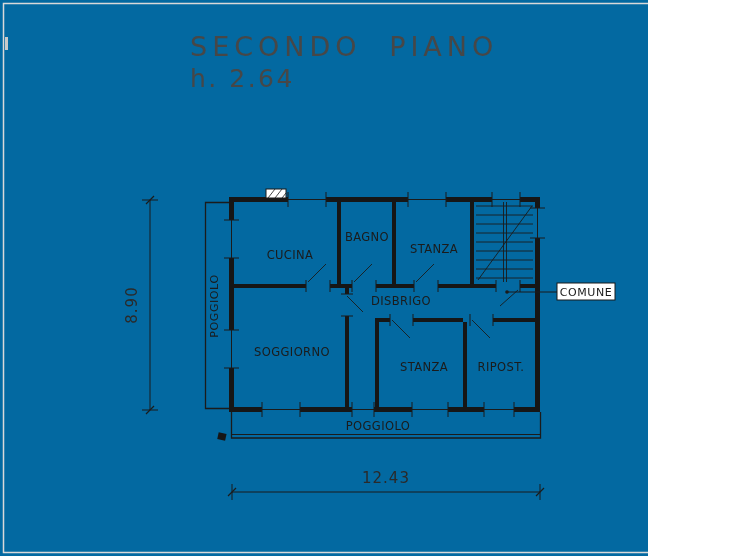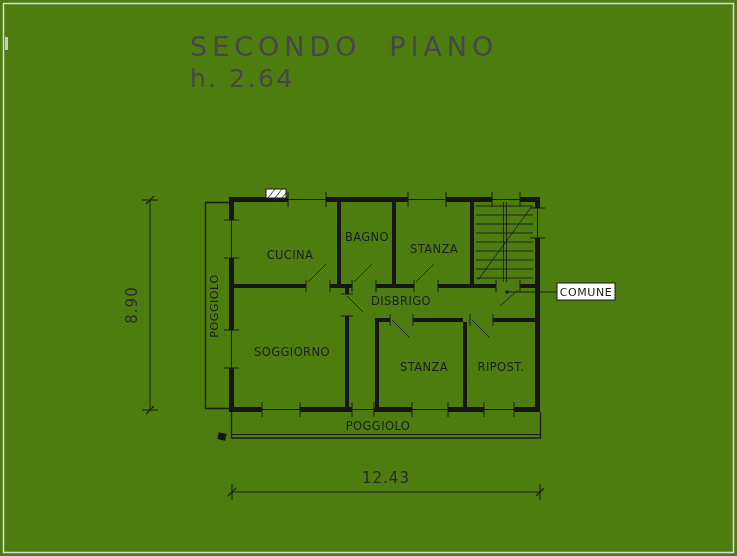--- a/index.html
+++ b/index.html
@@ -1,16 +1,16 @@
 <!DOCTYPE html>
 <html><head>
 <meta charset="utf-8">
 <style>
   html,body{margin:0;padding:0;background:#ffffff;}
-  .page{width:737px;height:556px;background:#4d7c0f;position:relative;overflow:hidden;
+  .page{width:648px;height:556px;background:#0369a1;position:relative;overflow:hidden;
         font-family:"DejaVu Sans","Liberation Sans",sans-serif;}
   svg{display:block;}
   svg text{font-family:"DejaVu Sans","Liberation Sans",sans-serif;fill:#1b1b1b;}
   .title-text{fill:#474747;font-size:27px;letter-spacing:5px;word-spacing:14px;}
   .subtitle-text{fill:#474747;font-size:25px;letter-spacing:2.5px;}
   .room-label{font-size:11.5px;letter-spacing:0.4px;}
   .small-label{font-size:11px;letter-spacing:0.6px;}
   .dim-label{font-size:15px;letter-spacing:1px;fill:#2a2a2a;}
   .ink-line{stroke:#1b1b1b;fill:none;}
 </style>

